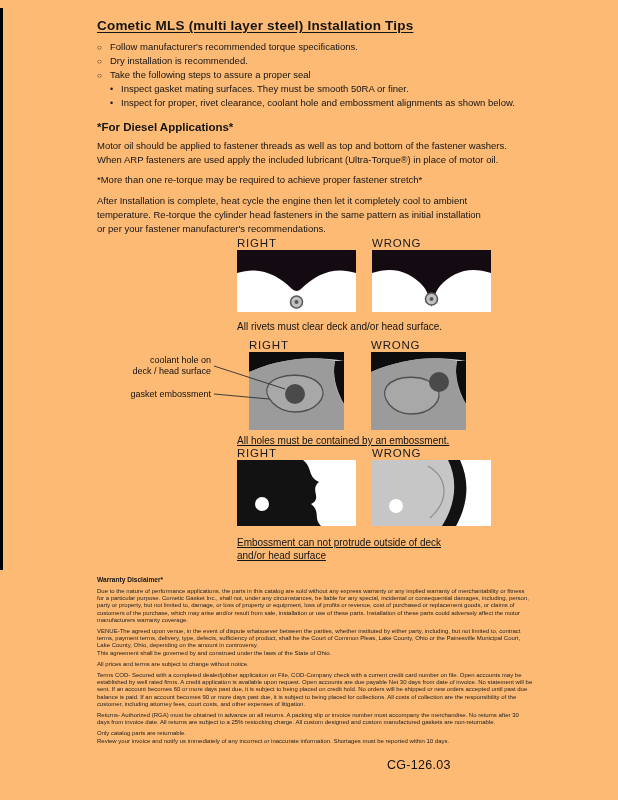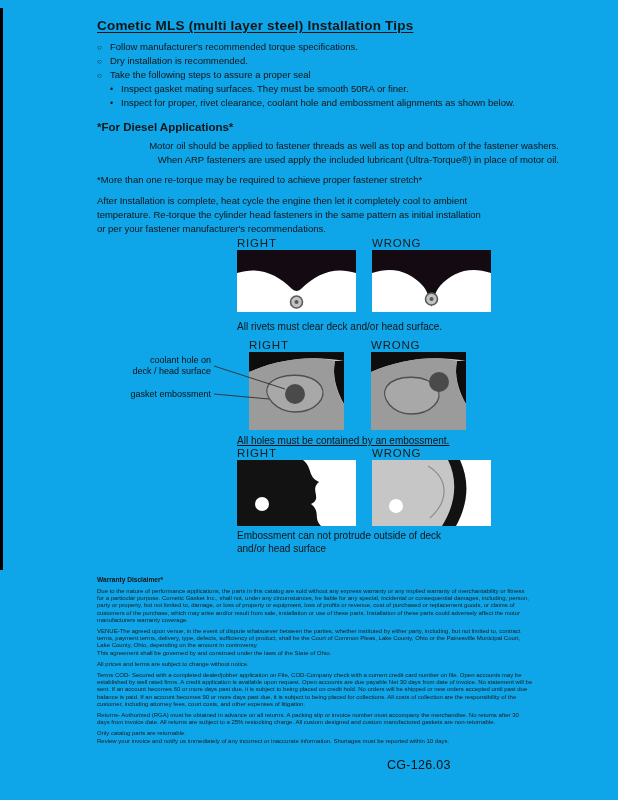--- a/index.html
+++ b/index.html
@@ -1,59 +1,59 @@
 <!DOCTYPE html>
 <html><head>
 <meta charset="utf-8">
 <style>
   * { margin:0; padding:0; box-sizing:border-box; }
   html,body { background:#e8e8e8; }
   body { font-family:"Liberation Sans", sans-serif; color:#141414; }
   .page {
     position:relative; width:618px; height:800px; margin:0 auto;
-    background:#0ea5e9; overflow:hidden;
+    background:#fdba74; overflow:hidden;
   }
   .edge-line { position:absolute; left:0; top:8px; width:3px; height:562px; background:#000; }
 
   .content { position:absolute; left:97px; top:18px; width:462px; }
 
   .title {
     font-size:13.5px; font-weight:bold; text-decoration:underline;
     text-underline-offset:2px; letter-spacing:0.2px;
   }
 
   .tips { margin-top:7px; font-size:9.5px; line-height:13px; }
   .tip-line { display:flex; align-items:baseline; }
   .tip-marker { width:13px; font-size:8px; flex:0 0 13px; }
   .sub-line { padding-left:13px; }
   .sub-marker { width:11px; font-size:9px; flex:0 0 11px; }
 
   .diesel-heading { margin-top:11px; font-size:11.5px; font-weight:bold; }
   .para { margin-top:7px; font-size:9.5px; line-height:14px; }
-  .para.first { margin-top:6px;text-align:right; }
+  .para.first { margin-top:6px; }
   .para.note { margin-top:6px; }
   .pre { white-space:pre-line; }
 
   .diagrams { margin-top:1px; }
   .diag-row { position:relative; }
   .diag-row.row2 { margin-top:6px; }
   .fig-pair { display:flex; }
   .fig-pair.wide { margin-left:140px; }
   .fig-pair.wide .fig + .fig { margin-left:16px; }
   .fig-pair.narrow { margin-left:152px; }
   .fig-pair.narrow .fig + .fig { margin-left:27px; }
   .fig { display:block; }
   .fig-header {
     font-size:11.5px; letter-spacing:0.8px; text-align:left;
     height:13px; line-height:13px; color:#1a1a1a;
   }
   .fig svg { display:block; }
   .caption { margin-left:140px; margin-top:8px; font-size:10px; line-height:13px; }
   .diag-row.row2 .caption { margin-top:4px;text-decoration:underline; }
-  .diag-row.row3 .caption { margin-top:3px; }
+  .diag-row.row3 .caption { margin-top:10px;text-decoration:underline; }
 
   .annotation {
     position:absolute; font-size:9px; line-height:10.5px; text-align:right;
     color:#111;
   }
   .annotation.coolant { left:10px; top:16px; width:104px; }
   .annotation.embossment { left:2px; top:50px; width:112px; }
   .pointer-overlay { position:absolute; left:0; top:0; pointer-events:none; }
 
   .warranty { position:absolute; left:97px; top:576px; width:436px; }

